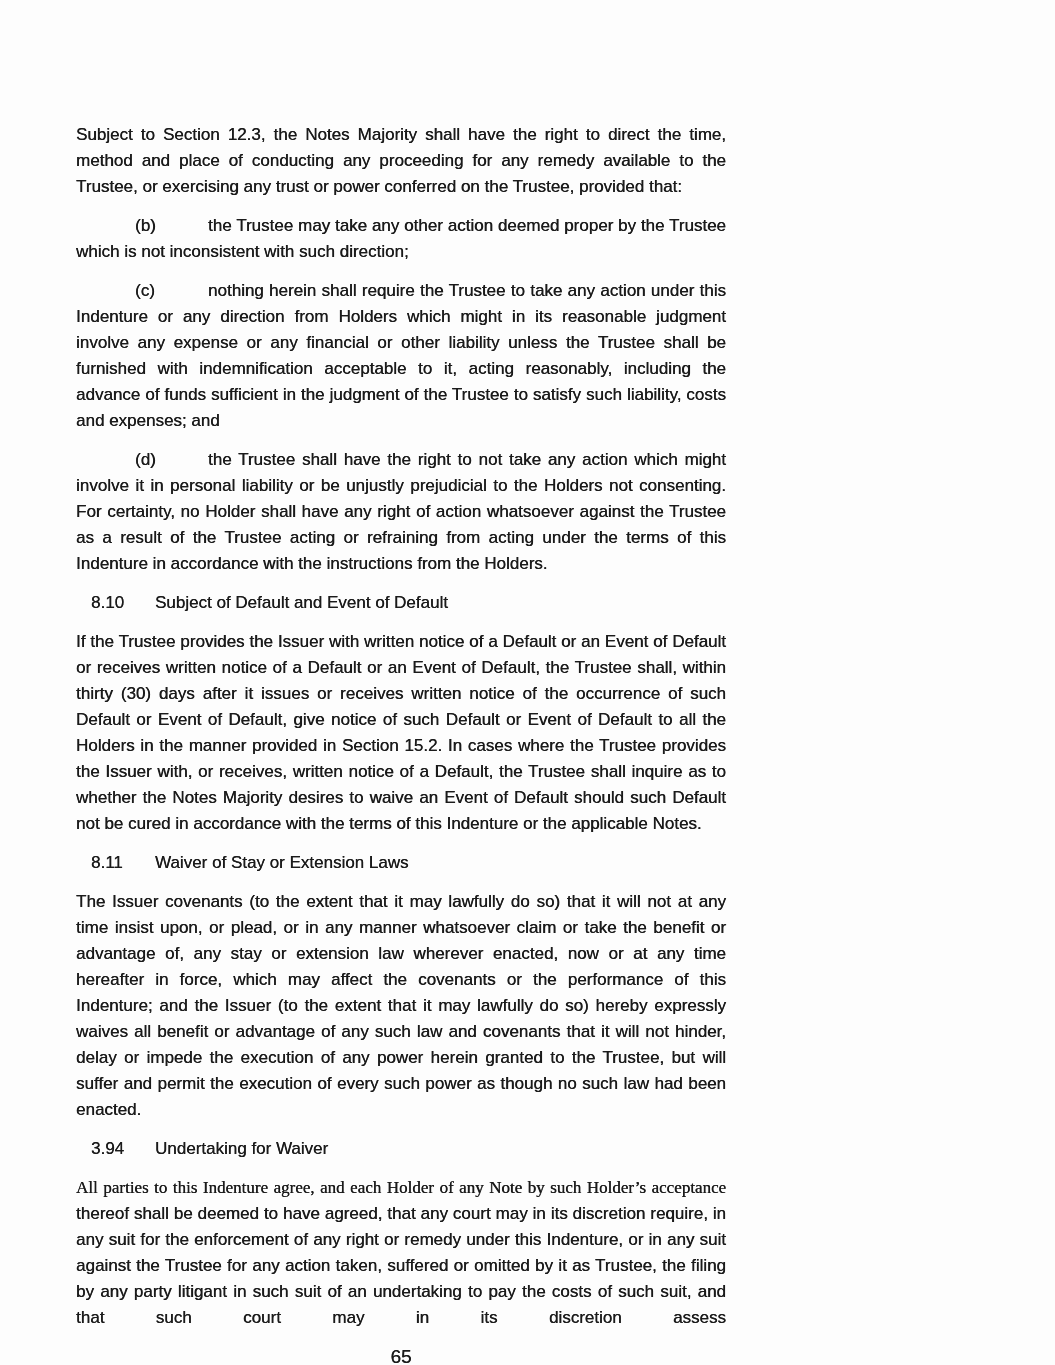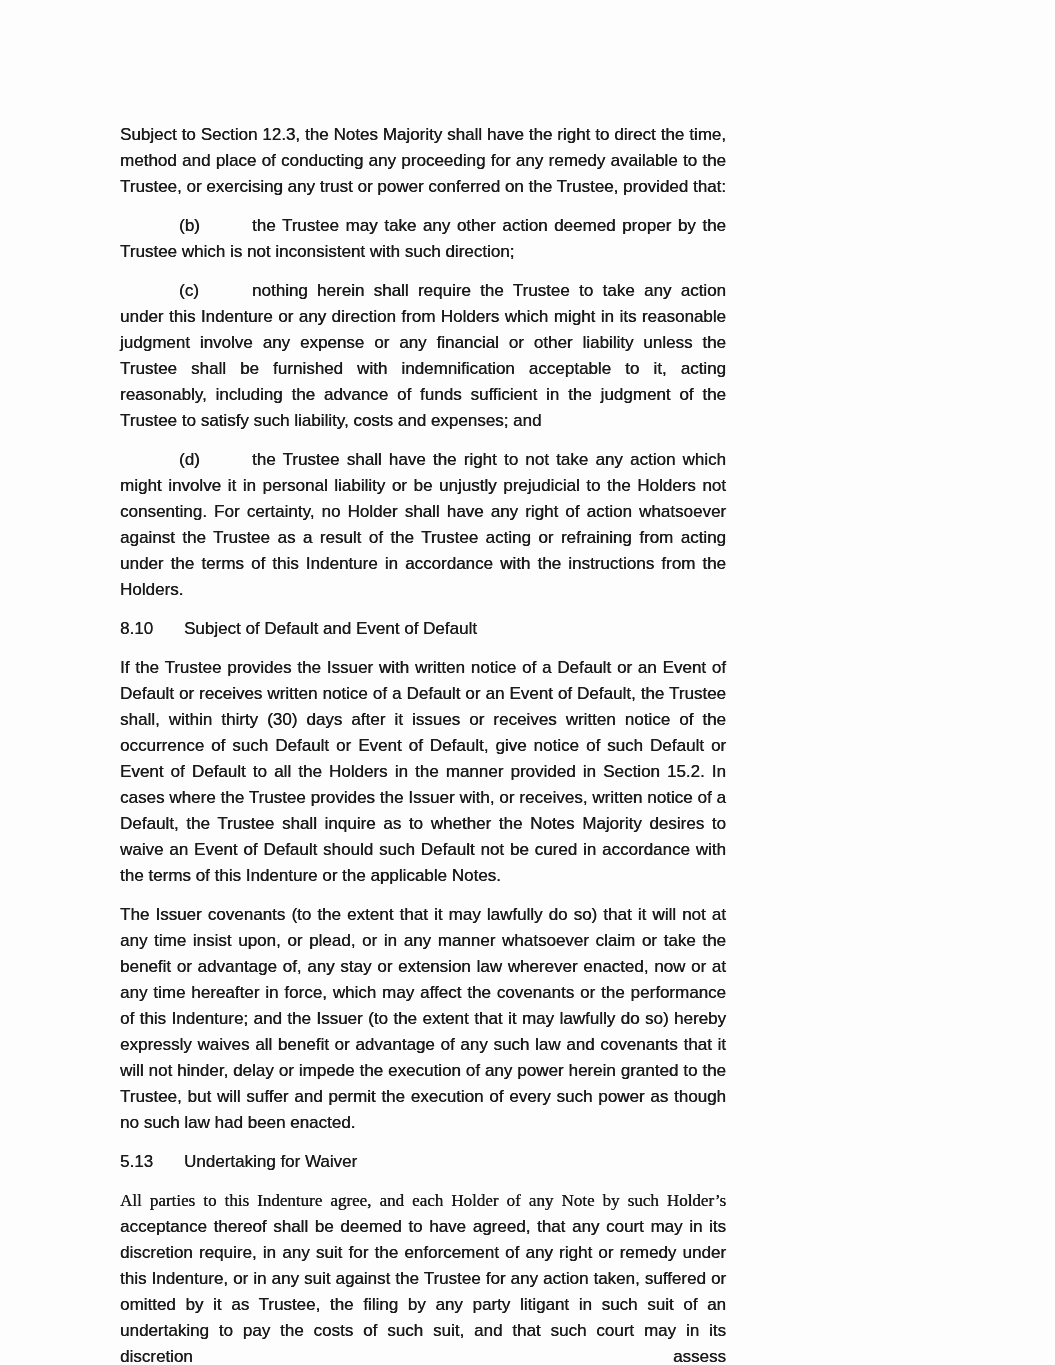--- a/index.html
+++ b/index.html
@@ -8,21 +8,21 @@
     width: 1055px;
     height: 1365px;
     background: #fdfdfd;
     color: #1b1b1b;
     font-family: "Liberation Sans", sans-serif;
     overflow: hidden;
   }
   .page {
     width: 841px;
     height: 1365px;
-    padding: 122px 115px 0 120px;
+    padding: 122px 115px 0 76px;
   }
   .para, .heading {
     font-size: 17px;
     line-height: 26px;
     font-weight: normal;
     text-align: justify;
     text-justify: inter-word;
     margin: 0 0 13px 0;
     text-shadow: 0.3px 0 0 currentColor;
   }
@@ -32,20 +32,21 @@
   }
   .clause { text-indent: 59px; }
   .clause-label {
     display: inline-block;
     width: 73px;
     text-indent: 0;
   }
   .section-number {
     display: inline-block;
     width: 64px;
+    margin-left: 15px;
   }
   .justify-all { text-align-last: justify; }
   .first-line-serif::first-line {
     font-family: "Liberation Serif", serif;
   }
   .page-number {
     margin-top: 2px;
     text-align: center;
     font-size: 19px;
     line-height: 26px;
@@ -63,22 +64,23 @@
   <p class="para clause"><span class="clause-label">(b)</span><span class="clause-text">the Trustee may take any other action deemed proper by the Trustee which is not inconsistent with such direction;</span></p>
 
   <p class="para clause"><span class="clause-label">(c)</span><span class="clause-text">nothing herein shall require the Trustee to take any action under this Indenture or any direction from Holders which might in its reasonable judgment involve any expense or any financial or other liability unless the Trustee shall be furnished with indemnification acceptable to it, acting reasonably, including the advance of funds sufficient in the judgment of the Trustee to satisfy such liability, costs and expenses; and</span></p>
 
   <p class="para clause"><span class="clause-label">(d)</span><span class="clause-text">the Trustee shall have the right to not take any action which might involve it in personal liability or be unjustly prejudicial to the Holders not consenting. For certainty, no Holder shall have any right of action whatsoever against the Trustee as a result of the Trustee acting or refraining from acting under the terms of this Indenture in accordance with the instructions from the Holders.</span></p>
 
   <h2 class="heading"><span class="section-number">8.10</span><span class="section-title">Subject of Default and Event of Default</span></h2>
 
   <p class="para">If the Trustee provides the Issuer with written notice of a Default or an Event of Default or receives written notice of a Default or an Event of Default, the Trustee shall, within thirty (30) days after it issues or receives written notice of the occurrence of such Default or Event of Default, give notice of such Default or Event of Default to all the Holders in the manner provided in Section 15.2. In cases where the Trustee provides the Issuer with, or receives, written notice of a Default, the Trustee shall inquire as to whether the Notes Majority desires to waive an Event of Default should such Default not be cured in accordance with the terms of this Indenture or the applicable Notes.</p>
 
+  <h2 class="heading"><span class="section-number">8.11</span><span class="section-title">Waiver of Stay or Extension Laws</span></h2>
 
   <p class="para">The Issuer covenants (to the extent that it may lawfully do so) that it will not at any time insist upon, or plead, or in any manner whatsoever claim or take the benefit or advantage of, any stay or extension law wherever enacted, now or at any time hereafter in force, which may affect the covenants or the performance of this Indenture; and the Issuer (to the extent that it may lawfully do so) hereby expressly waives all benefit or advantage of any such law and covenants that it will not hinder, delay or impede the execution of any power herein granted to the Trustee, but will suffer and permit the execution of every such power as though no such law had been enacted.</p>
 
-  <h2 class="heading"><span class="section-number">5.13</span><span class="section-title">Undertaking for Waiver</span></h2>
+  <h2 class="heading"><span class="section-number">3.94</span><span class="section-title">Undertaking for Waiver</span></h2>
 
   <p class="para first-line-serif justify-all">All parties to this Indenture agree, and each Holder of any Note by such Holder’s acceptance thereof shall be deemed to have agreed, that any court may in its discretion require, in any suit for the enforcement of any right or remedy under this Indenture, or in any suit against the Trustee for any action taken, suffered or omitted by it as Trustee, the filing by any party litigant in such suit of an undertaking to pay the costs of such suit, and that such court may in its discretion assess</p>
 
   <div class="page-number">65</div>
 
 </main>
 
 </body></html>

